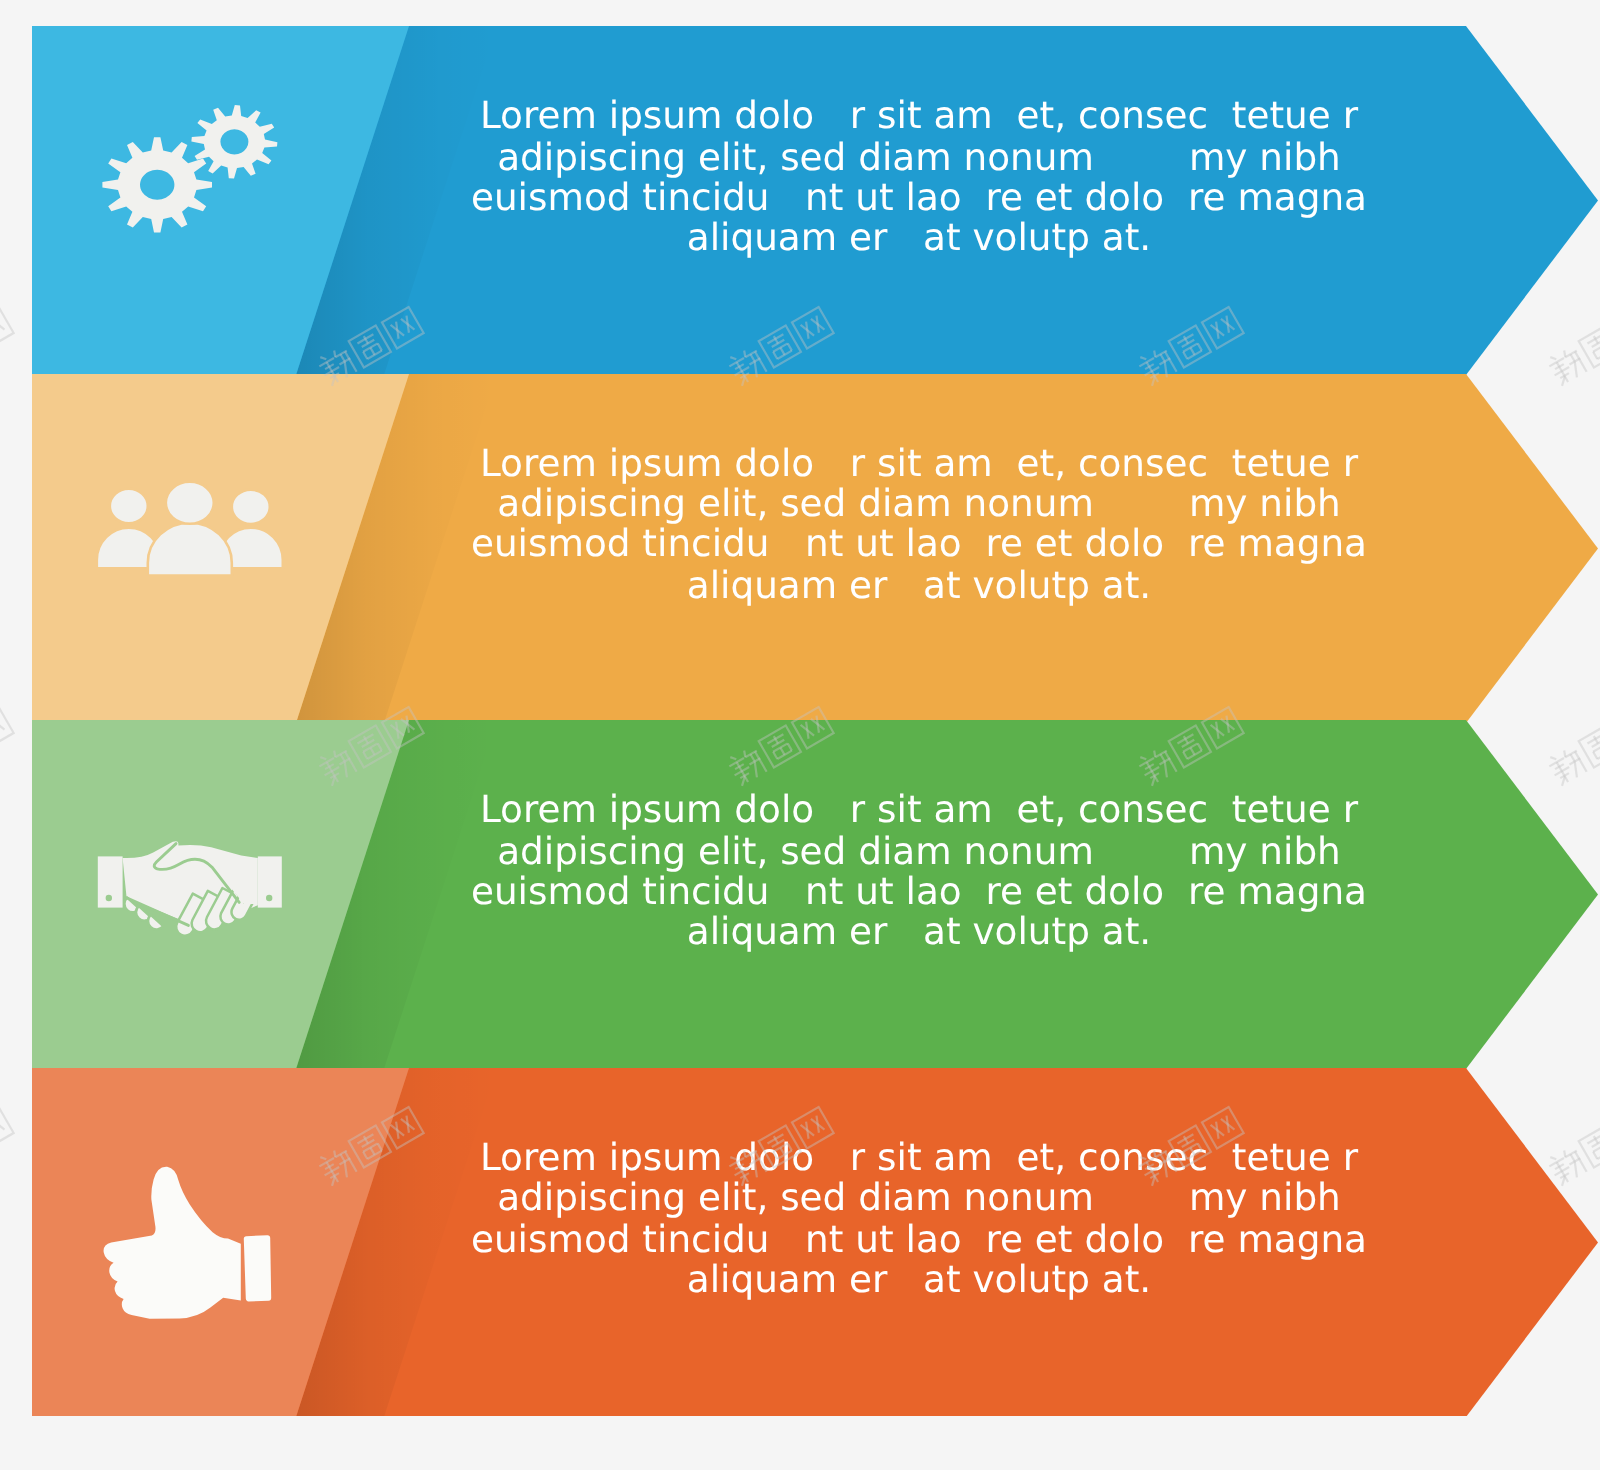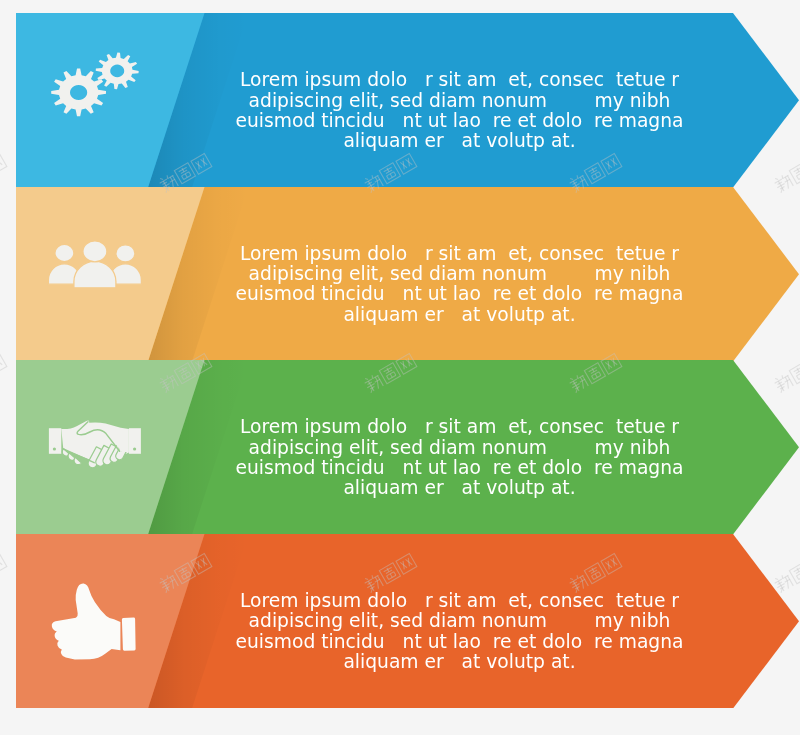--- a/index.html
+++ b/index.html
@@ -5,21 +5,21 @@
 <style>
   html,body{margin:0;padding:0;}
   body{width:800px;height:735px;overflow:hidden;
        font-family:"Liberation Sans", sans-serif;}
   #stage{position:relative;width:800px;height:735px;background:#f5f5f5;}
   .band{position:absolute;left:0;width:800px;}
   .band > svg{position:absolute;left:0;top:0;display:block;}
   .btext{position:absolute;left:229.5px;top:36.3px;width:460px;
          color:#fff;font-size:18.7px;line-height:20.2px;
          font-family:"DejaVu Sans", sans-serif;
-         text-align:center;white-space:pre;margin-top:21px;}
+         text-align:center;white-space:pre;}
   .tline{display:block;}
   #wm{position:absolute;left:0;top:0;width:800px;height:735px;pointer-events:none;}
 </style>
 </head>
 <body>
 
 <div id="stage">
 
   <div class="band" style="top: 13px; height: 174.5px;">
     <svg class="shape" width="800" height="174.5" viewBox="0 0 800 174.5">

